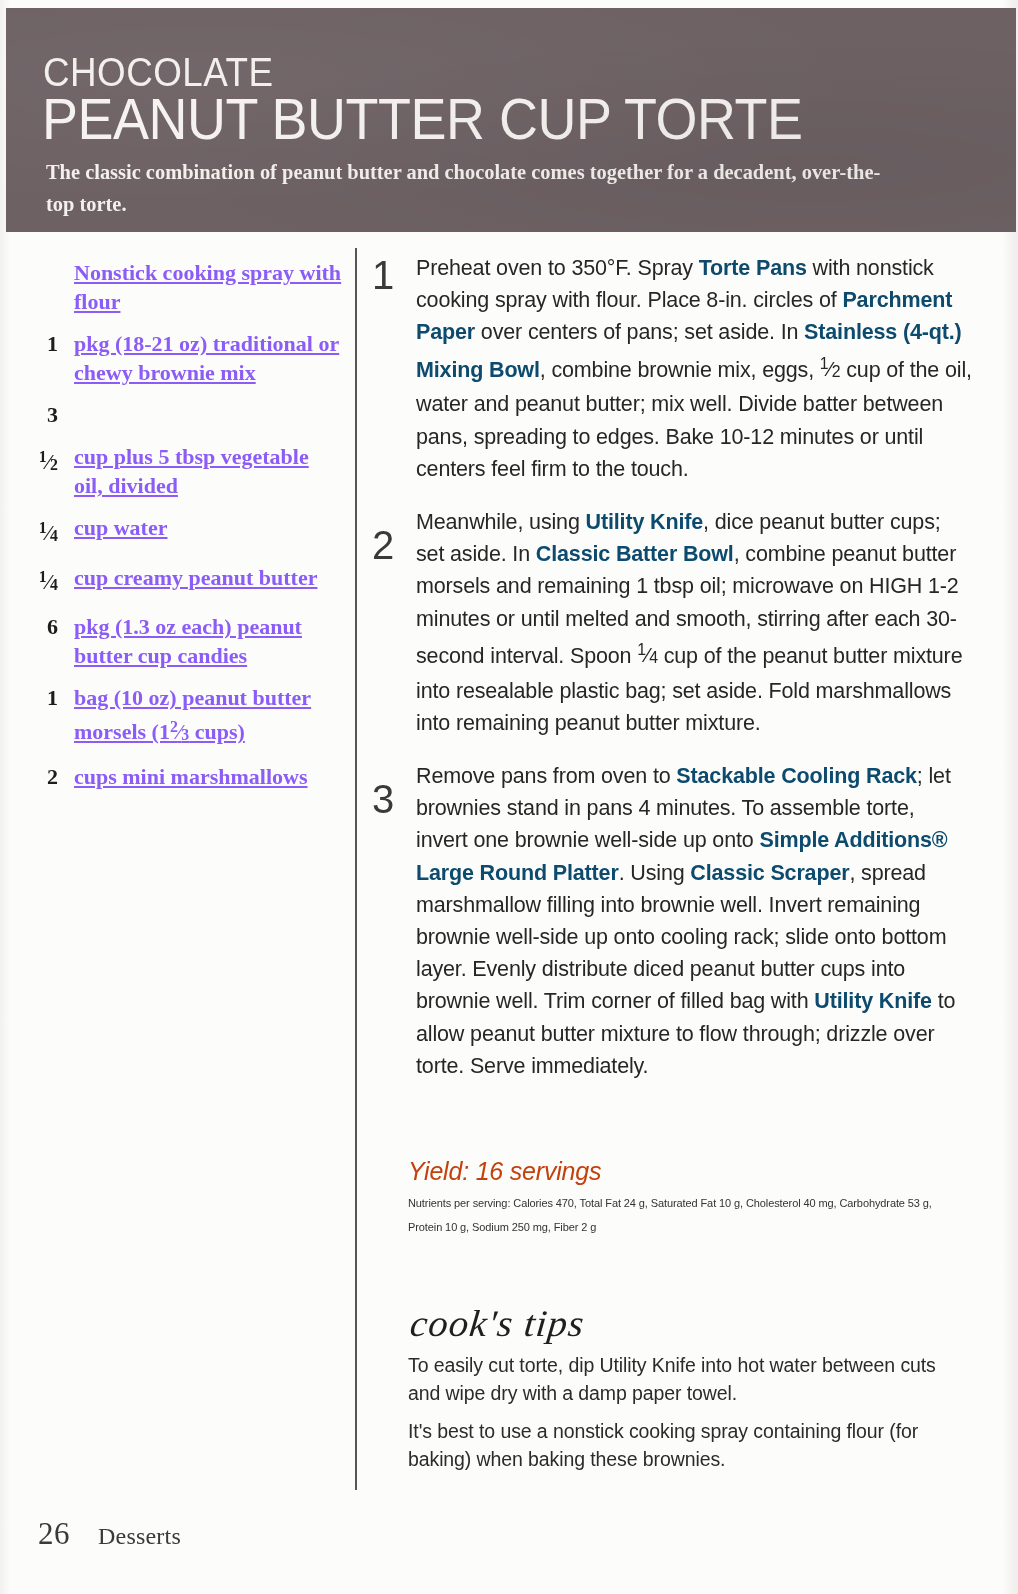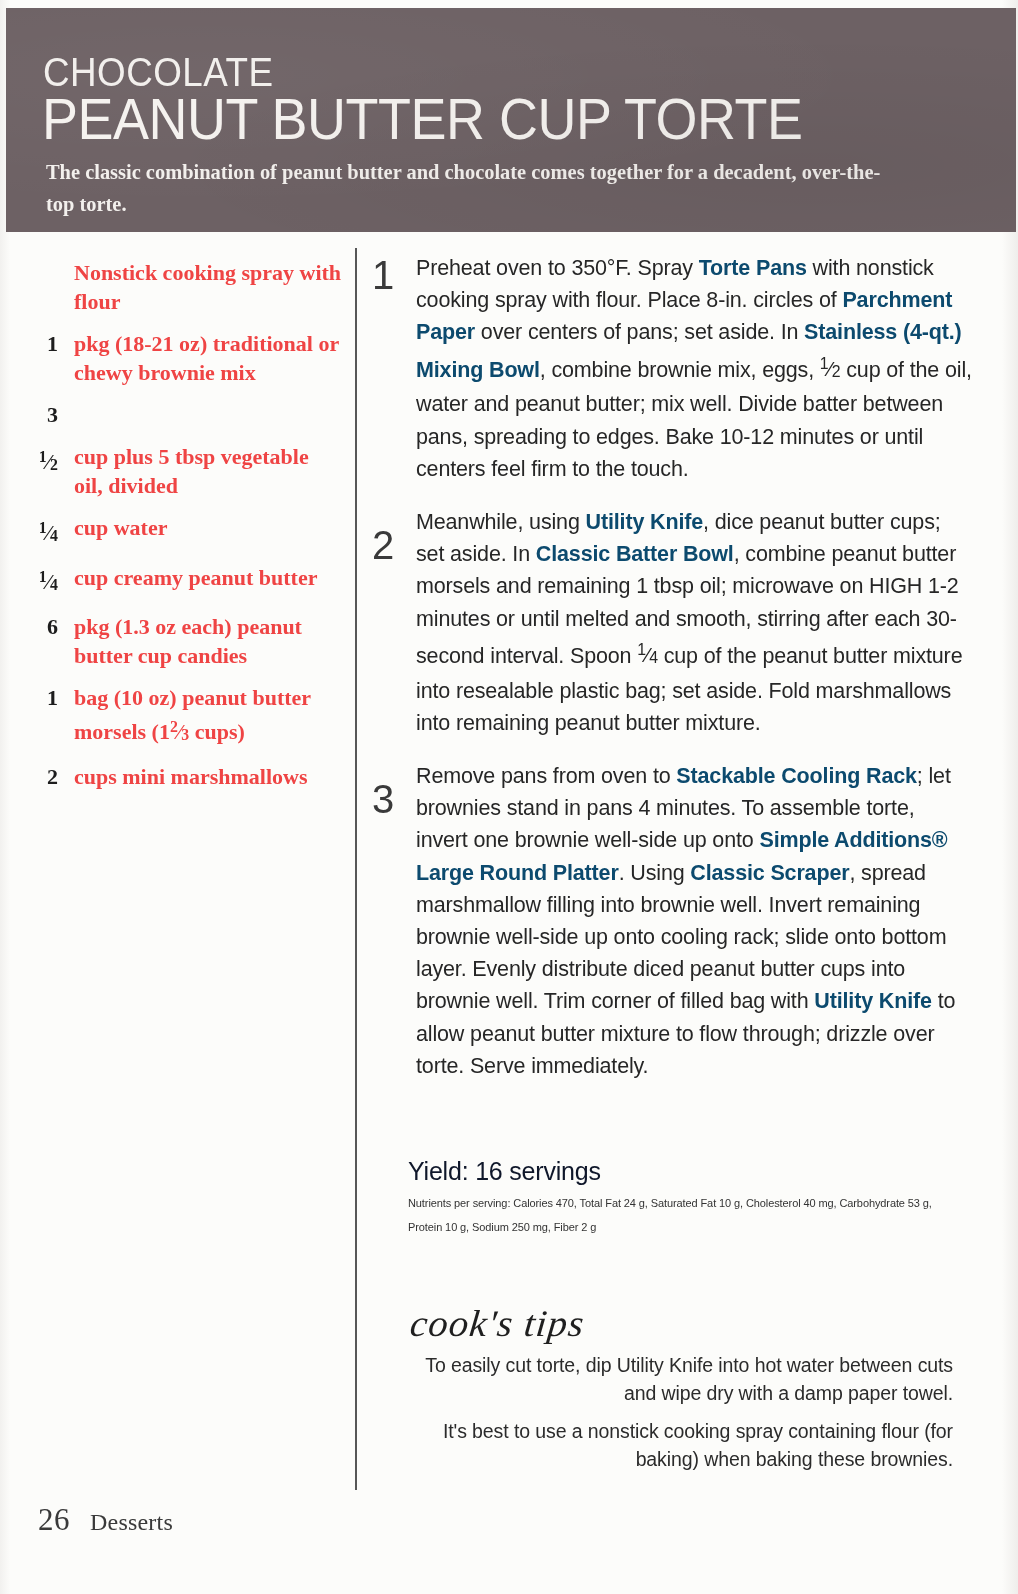--- a/index.html
+++ b/index.html
@@ -135,21 +135,22 @@
     font-size: 22px;
     line-height: 29px;
     color: #1d1d1d;
   }
   .ing-name {
     flex: 1 1 auto;
     font-family: "Liberation Serif", serif;
     font-weight: bold;
     font-size: 22px;
     line-height: 29px;
-    color: #ef4444;
+    color: #8b5cf6;
+    text-decoration: underline;
   }
   .frac { font-size: 24px; }
   .frac sup { font-size: 0.66em; vertical-align: 0.42em; }
   .frac sub { font-size: 0.66em; vertical-align: -0.06em; }
   .frac .sl { font-size: 0.85em; }
 
   
   #steps {
     position: absolute;
     left: 372px;
@@ -185,22 +186,23 @@
   #yield-block {
     position: absolute;
     left: 408px;
     top: 1155px;
     width: 560px;
   }
   .yield-line {
     font-family: "Liberation Sans", sans-serif;
     font-size: 25px;
     line-height: 32px;
-    color: #0f172a;
+    color: #c2410c;
     letter-spacing: -0.2px;
+    font-style: italic;
   }
   .nutrients {
     font-family: "Liberation Sans", sans-serif;
     font-size: 11px;
     line-height: 24px;
     color: #333333;
     margin-top: 4px;
     letter-spacing: -0.1px;
   }
 
@@ -222,43 +224,43 @@
     transform-origin: left bottom;
     margin-bottom: 6px;
   }
   .tip {
     font-family: "Liberation Sans", sans-serif;
     font-size: 19.5px;
     line-height: 27.5px;
     color: #2b2b2b;
     margin-bottom: 11px;
     letter-spacing: -0.1px;
-    text-align: right;
   }
 
   
   #footer {
     position: absolute;
     left: 38px;
-    bottom: 56px;
+    bottom: 42px;
     display: flex;
     align-items: baseline;
   }
   .page-num {
     font-family: "Liberation Serif", serif;
     font-size: 31px;
     color: #3a3a3a;
     margin-right: 20px;
     letter-spacing: 0.5px;
   }
   .section-name {
     font-family: "Liberation Serif", serif;
     font-size: 24px;
     color: #3a3a3a;
     letter-spacing: 0.2px;
+    margin-left: 8px;
   }
 </style>
 </head>
 <body>
 
 <div id="page">
 
   <div id="scan-edge-left"></div>
   <div id="scan-edge-right"></div>
 

